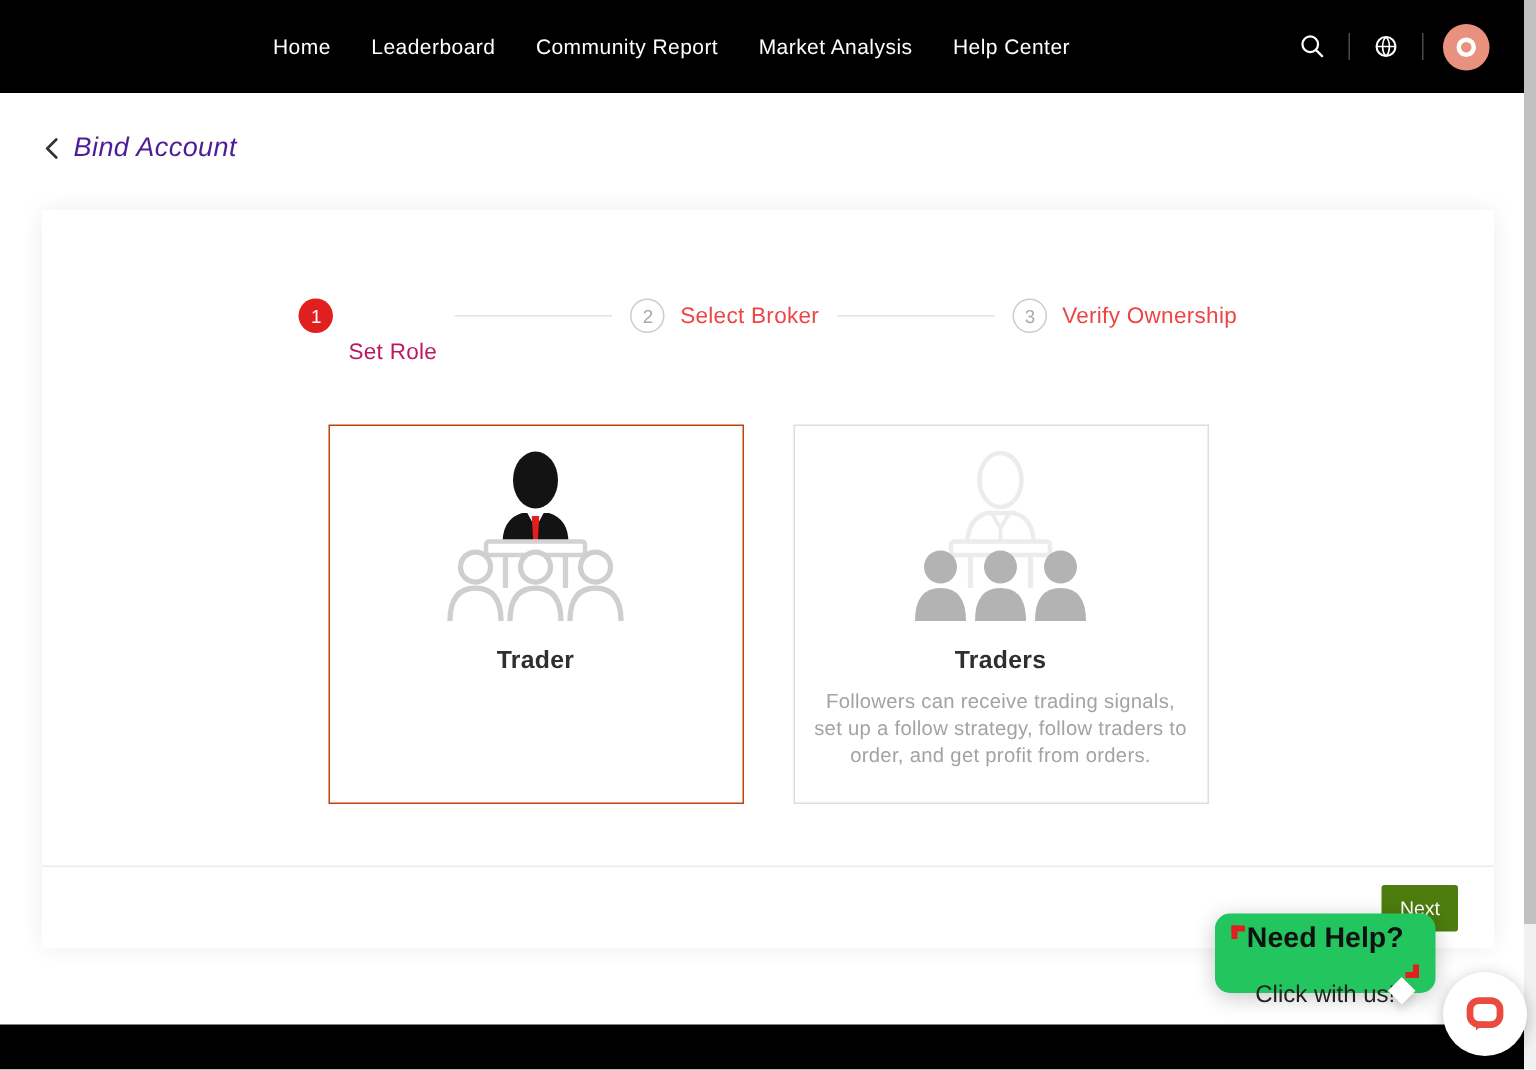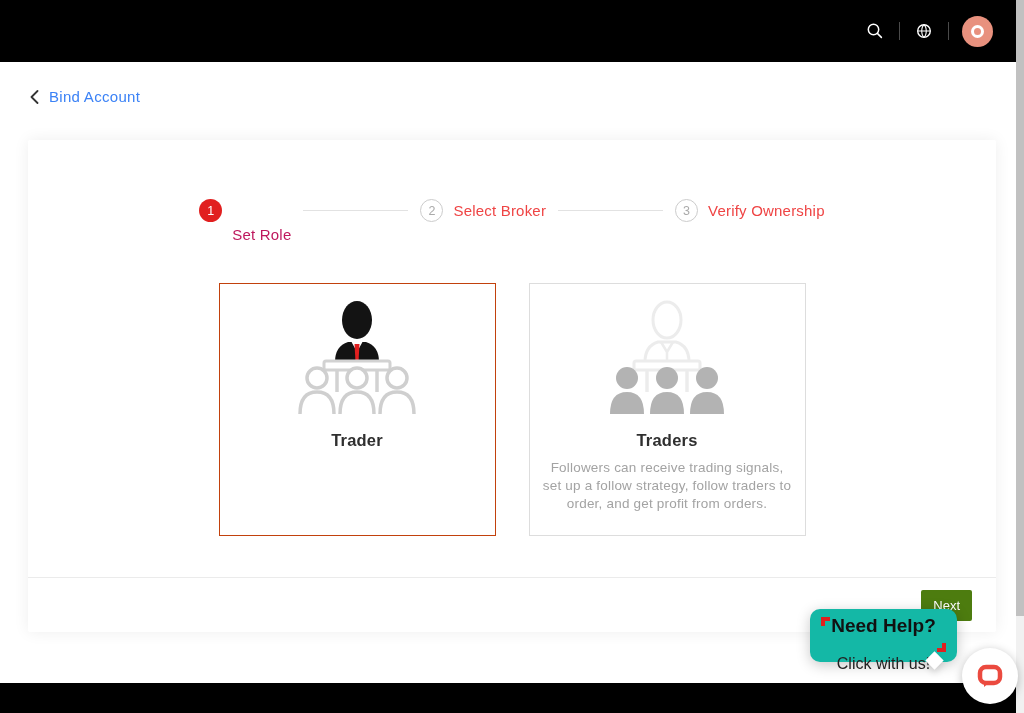--- a/index.html
+++ b/index.html
@@ -15,21 +15,21 @@
   .nav-right { margin-left:auto; margin-right:23px; display:flex; align-items:center; gap:13px; }
   .nav-divider { width:1px; height:18px; background:#4a4a4a; }
   .icon-btn { width:22px; height:22px; display:flex; align-items:center; justify-content:center; cursor:pointer; }
   .avatar { width:31px; height:31px; border-radius:50%; background:#e8917e;
             display:flex; align-items:center; justify-content:center; cursor:pointer; }
   .avatar-ring { width:13px; height:13px; border:3px solid #fff; border-radius:50%; }
 
   
   .breadcrumb { position:absolute; top:88px; left:30px; display:flex; align-items:center;
                 gap:10px; cursor:pointer; }
-  .breadcrumb-label { font-size:15px; color:#3b82f6; letter-spacing:.3px; }
+  .breadcrumb-label { font-size:18px; color:#4c1d95; letter-spacing:.3px;font-style:italic; }
 
   
   .panel { position:absolute; top:140px; left:28px; width:968px; height:492px;
            background:#fff; border-radius:2px; box-shadow:0 0 16px rgba(0,0,0,.07); }
 
   
   .stepper { display:flex; align-items:center; justify-content:center; margin-top:38px; }
   .step { display:flex; align-items:center; }
   .step-circle { width:23px; height:23px; border-radius:50%; display:flex;
                  align-items:center; justify-content:center; font-size:12.5px; }
@@ -53,21 +53,21 @@
 
   
   .panel-footer { position:absolute; bottom:0; left:0; right:0; height:55px;
                   border-top:1px solid #ebebeb; }
   .next-btn { position:absolute; right:24px; top:12px; background:#4d7c0f; color:#fff;
               font-size:13px; border:none; border-radius:2px; padding:8px 12px;
               min-width:50px; cursor:pointer; font-family:"Liberation Sans", sans-serif; }
 
   
   .help-bubble { position:absolute; left:810px; top:609px; width:147px; height:53px;
-                 background:#14b8a6; border-radius:10px; z-index:30; cursor:pointer;
+                 background:#22c55e; border-radius:10px; z-index:30; cursor:pointer;
                  box-shadow:0 3px 14px rgba(0,0,0,.22); text-align:center; padding-top:7px; }
   .help-title { font-size:19px; font-weight:700; color:#111; line-height:1.1; }
   .help-sub { font-size:16px; color:#222; margin-top:18px; }
   .mark-tl { position:absolute; left:11px; top:8px; width:9px; height:9px;
              border-left:4px solid #e11f1f; border-top:4px solid #e11f1f; }
   .mark-br { position:absolute; right:11px; bottom:10px; width:9px; height:9px;
              border-right:4px solid #e11f1f; border-bottom:4px solid #e11f1f; }
   .help-tail { position:absolute; left:118px; bottom:-5px; width:13px; height:13px;
                background:#fff; transform:rotate(45deg); box-shadow:3px 3px 6px rgba(0,0,0,.12); }
 
@@ -81,20 +81,27 @@
   .footer-bar { position:absolute; top:683px; left:0; width:1016px; height:30px; background:#000; }
 
   
   .scrollbar-track { position:absolute; top:0; right:0; width:8px; height:713px; background:#f1f1f1; }
   .scrollbar-thumb { position:absolute; top:0; right:0; width:8px; height:616px; background:#c1c1c1; }
 </style>
 </head>
 <body>
 
 <header class="topnav">
+  <nav class="nav-items">
+    <span class="nav-item">Home</span>
+    <span class="nav-item">Leaderboard</span>
+    <span class="nav-item">Community Report</span>
+    <span class="nav-item">Market Analysis</span>
+    <span class="nav-item">Help Center</span>
+  </nav>
   <div class="nav-right">
     <span class="icon-btn">
       <svg width="18" height="18" viewBox="0 0 18 18">
           <circle cx="7.5" cy="7.5" r="5.2" fill="none" stroke="#fff" stroke-width="1.5"></circle>
           <line x1="11.6" y1="11.6" x2="15.4" y2="15.4" stroke="#fff" stroke-width="1.5" stroke-linecap="round"></line>
         </svg>
     </span>
     <span class="nav-divider"></span>
     <span class="icon-btn">
       <svg width="16" height="16" viewBox="0 0 16 16">

